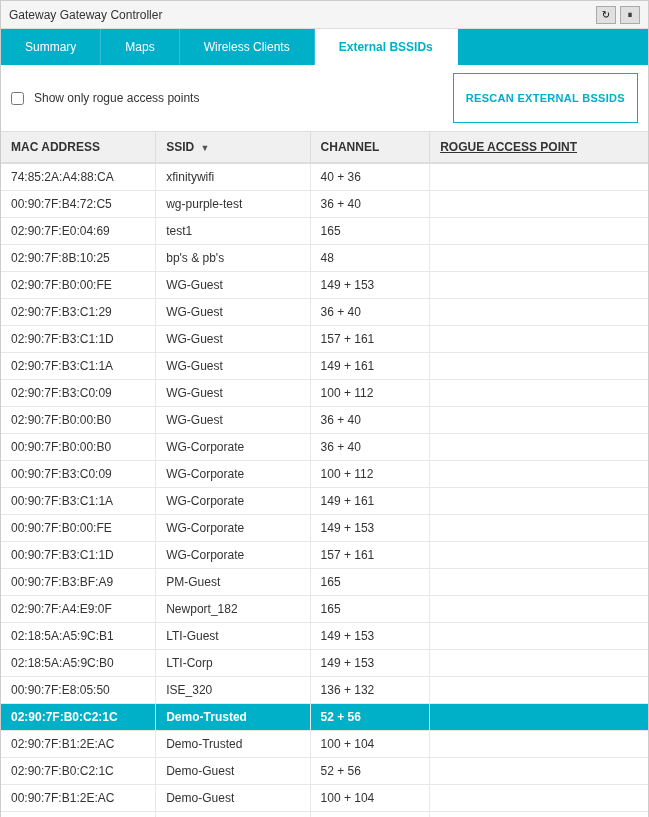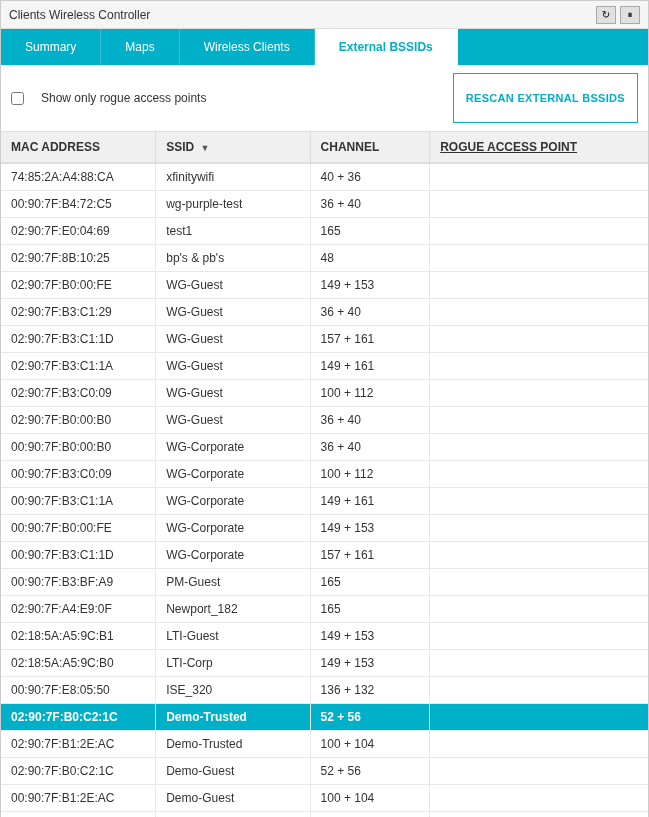--- a/index.html
+++ b/index.html
@@ -66,21 +66,21 @@
     .toolbar {
       display: flex;
       align-items: center;
       justify-content: space-between;
       padding: 8px 10px;
       border-bottom: 1px solid #ddd;
     }
     .checkbox-label {
       display: flex;
       align-items: center;
-      gap: 17px;
+      gap: 10px;
       font-size: 12px;
       color: #333;
       cursor: pointer;
     }
     .rescan-btn {
       background: #fff;
       border: 1px solid #00b0c8;
       color: #00b0c8;
       font-size: 11px;
       font-weight: bold;
@@ -135,21 +135,21 @@
     }
     col.mac { width: 155px; }
     col.ssid { width: 155px; }
     col.channel { width: 120px; }
     col.rogue { width: 219px; }
   </style>
 </head>
 <body>
 
 <div class="title-bar">
-  <span class="title-bar-title">Clients Wireless Controller</span>
+  <span class="title-bar-title">Gateway Gateway Controller</span>
   <div class="title-bar-controls">
     <button class="title-btn" title="Refresh">↻</button>
     <button class="title-btn" title="Pause">⏸</button>
   </div>
 </div>
 
 <nav class="nav-tabs">
   <div class="nav-tab">Summary</div>
   <div class="nav-tab">Maps</div>
   <div class="nav-tab">Wireless Clients</div>

